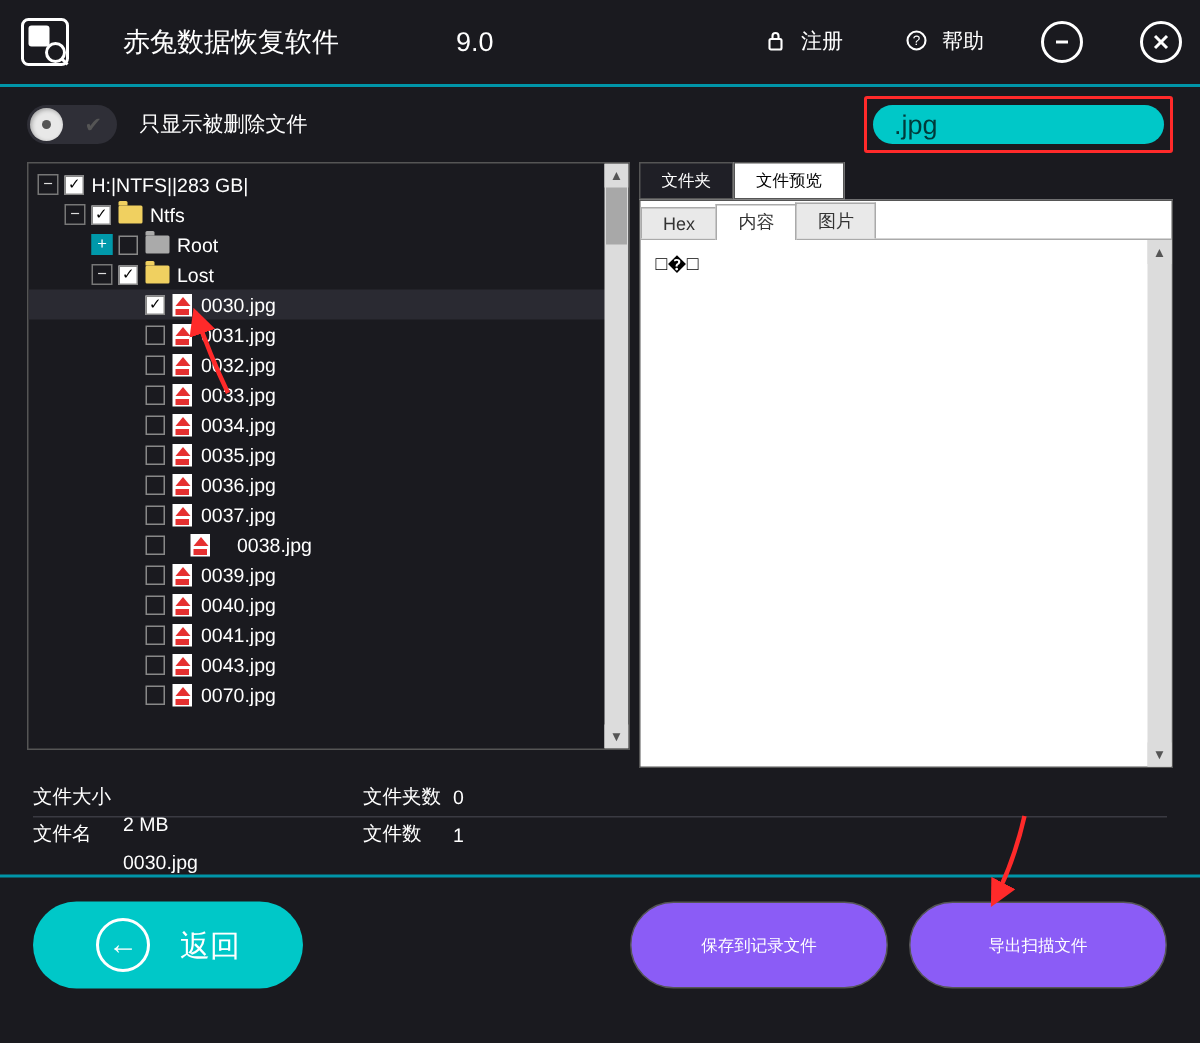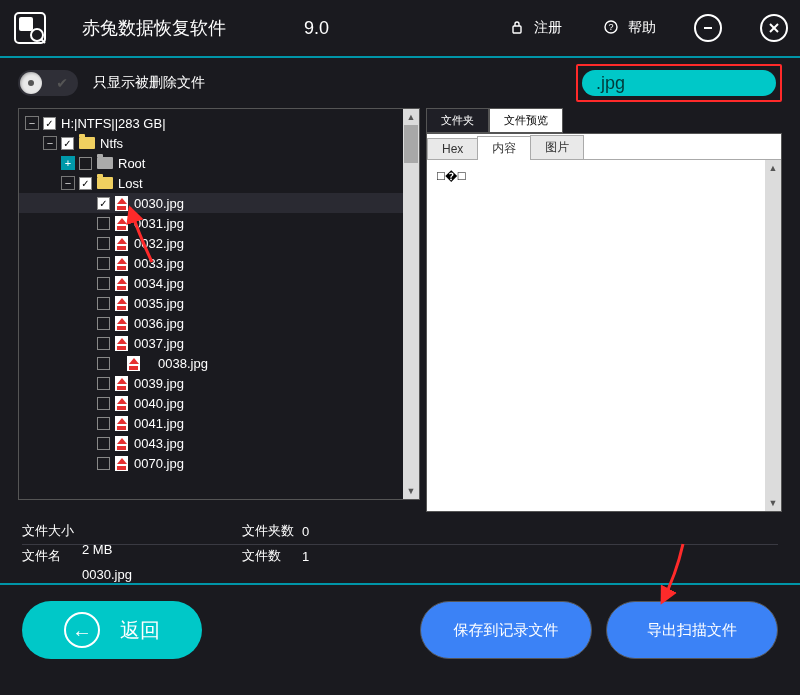--- a/index.html
+++ b/index.html
@@ -51,21 +51,21 @@
   .psb{position:absolute;right:0;top:26px;bottom:0;width:16px;background:#dcdcdc;}
   .stats{padding:8px 22px;font-size:13px;}
   .statrow{display:flex;height:22px;align-items:center;}
   .lbl{width:60px;}
   .val{width:160px;margin-top:36px;}
   .lbl2{width:60px;}
   .divider{border-top:1px solid #3a3a42;margin-top:2px;}
   .footer{height:92px;display:flex;align-items:center;padding:0 22px;border-top:2px solid #0095a8;margin-top:8px;}
   .backbtn{width:180px;height:58px;background:#00c8c8;border-radius:30px;display:flex;align-items:center;justify-content:center;cursor:pointer;color:#fff;font-size:20px;}
   .backbtn .circ{width:36px;height:36px;border:2px solid #fff;border-radius:50%;display:flex;align-items:center;justify-content:center;margin-right:20px;font-size:20px;}
-  .pillbtn{width:172px;height:58px;border:1px solid #555;border-radius:30px;display:flex;align-items:center;justify-content:center;font-size:15px;cursor:pointer;background:#3b82f6;}
+  .pillbtn{width:172px;height:58px;border:1px solid #555;border-radius:30px;display:flex;align-items:center;justify-content:center;font-size:11px;cursor:pointer;background:#8b5cf6;}
   .arrow-annot{position:absolute;pointer-events:none;}
 </style>
 </head>
 <body>
 
 <div class="header">
   <span class="app-icon">
     <svg viewBox="0 0 36 36">
         <rect x="3" y="3" width="30" height="30" rx="4" fill="none" stroke="#fff" stroke-width="2"></rect>
         <rect x="7" y="7" width="14" height="14" rx="2" fill="#fff"></rect>

